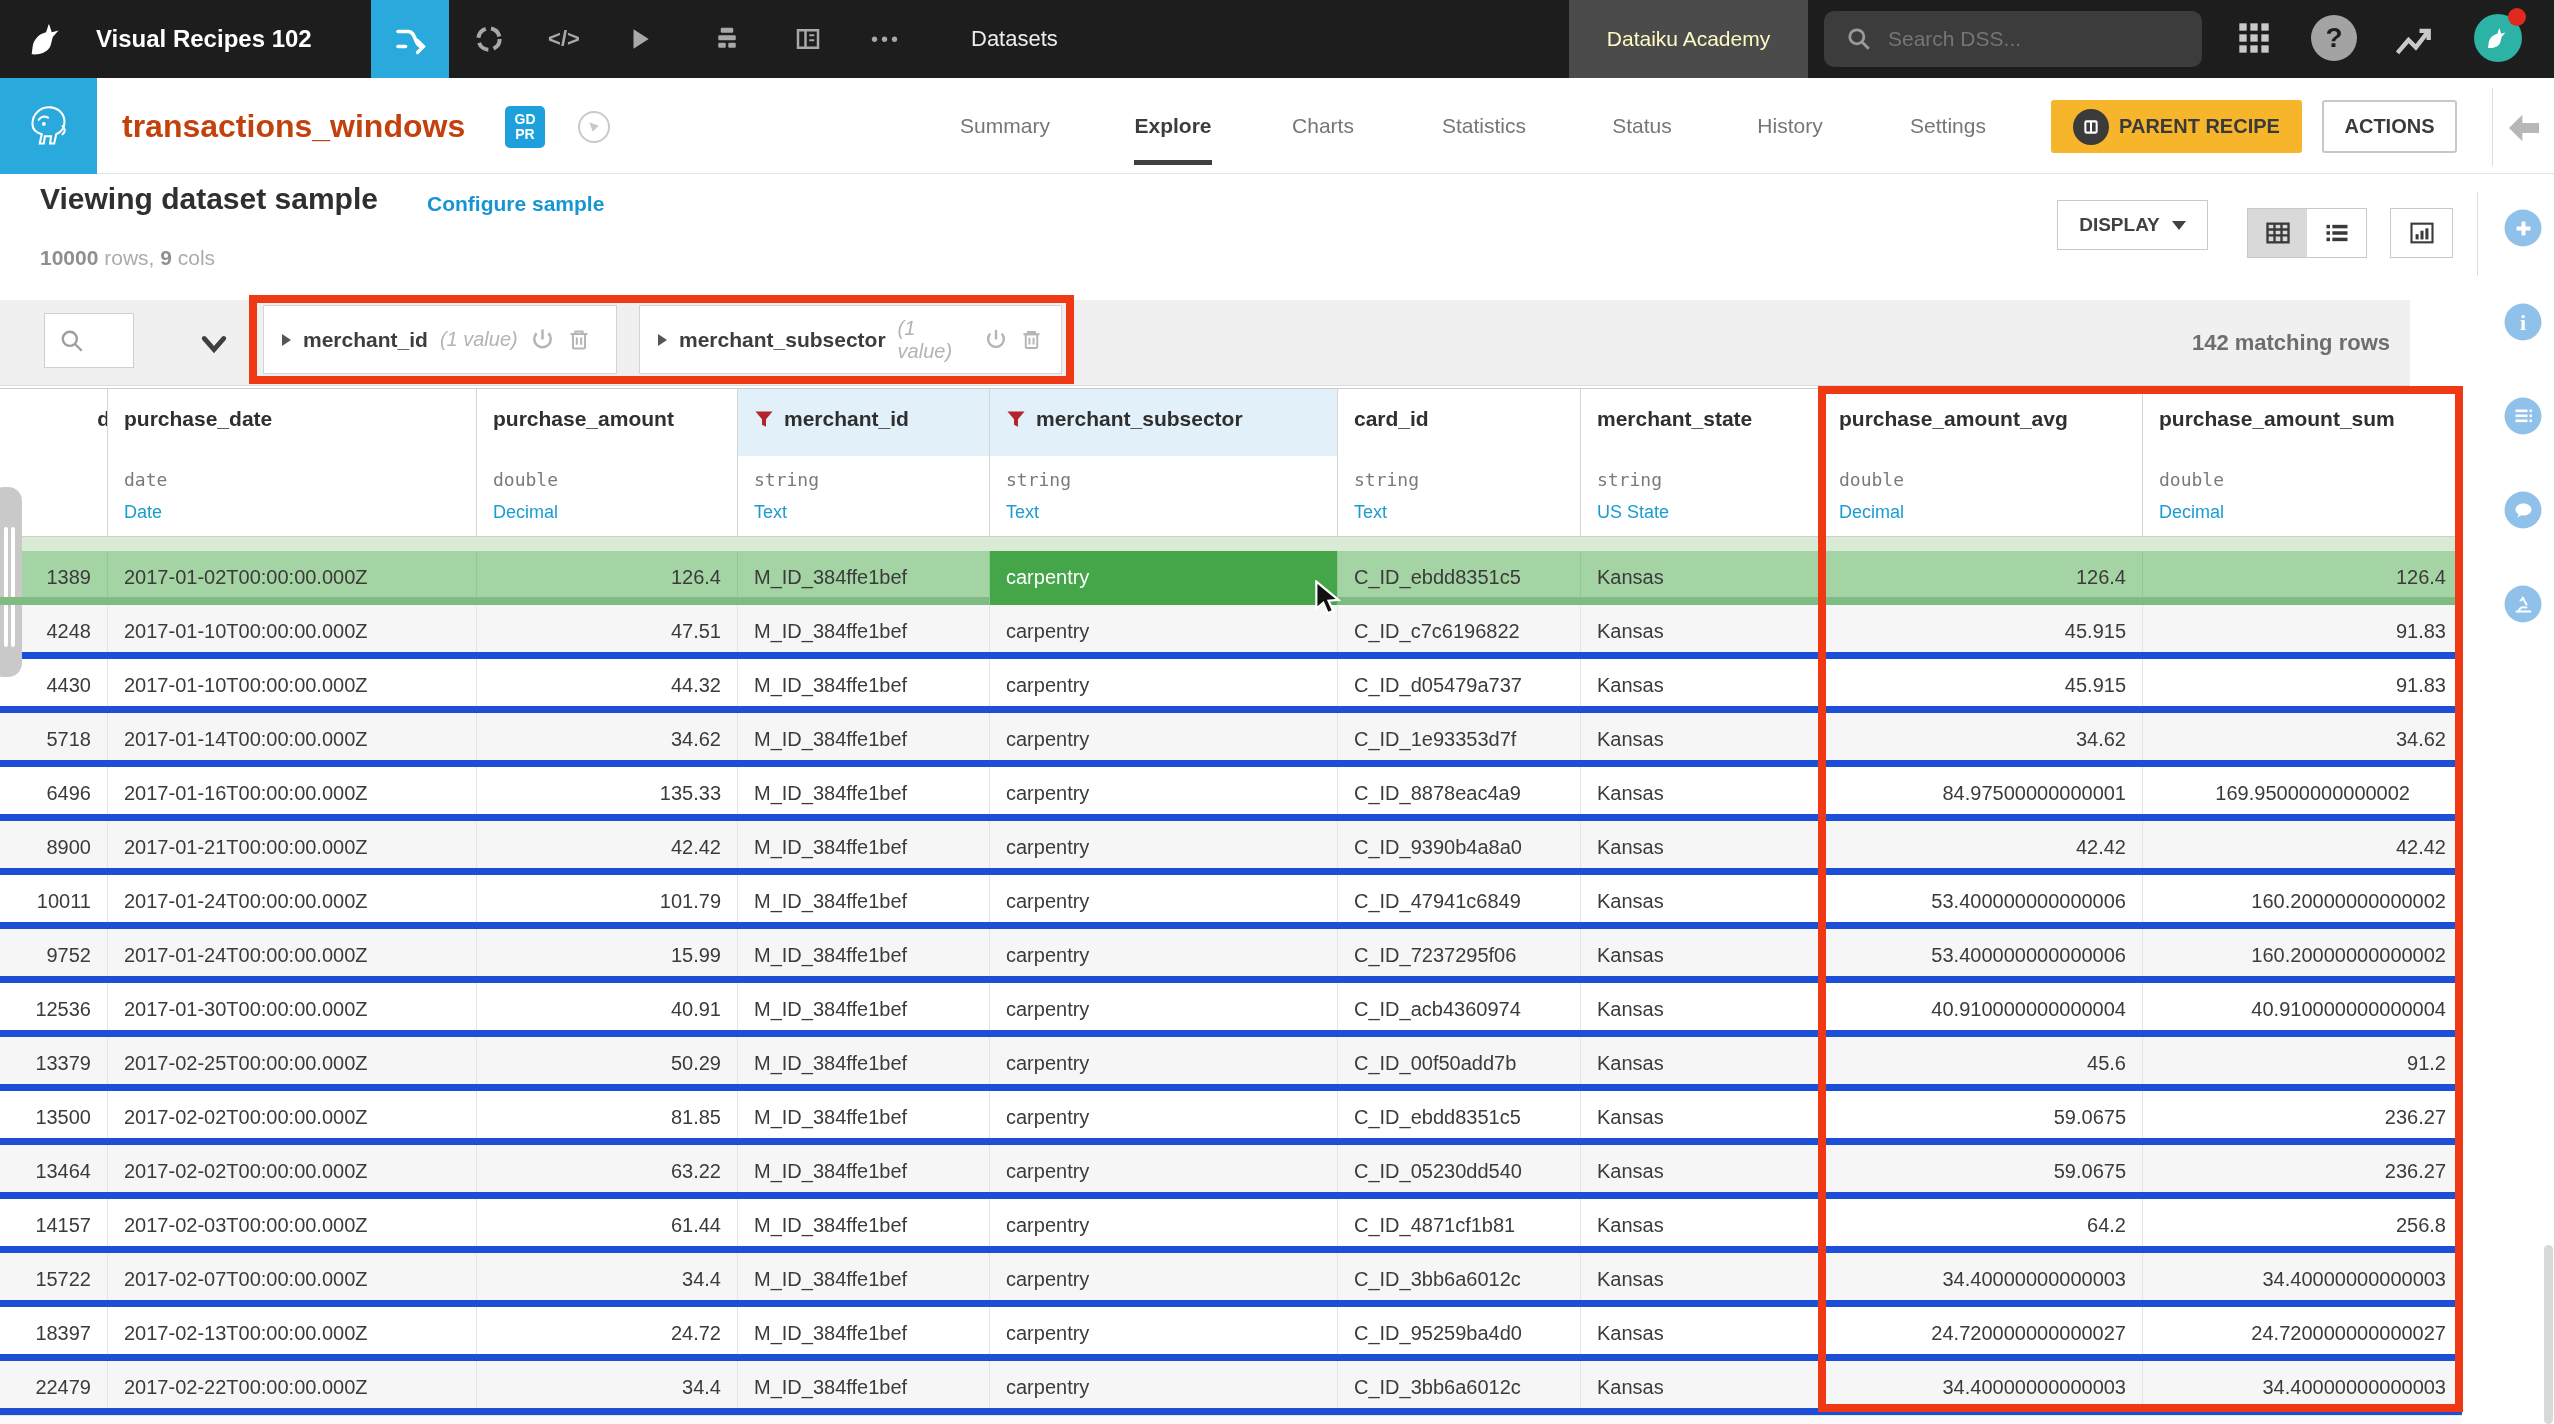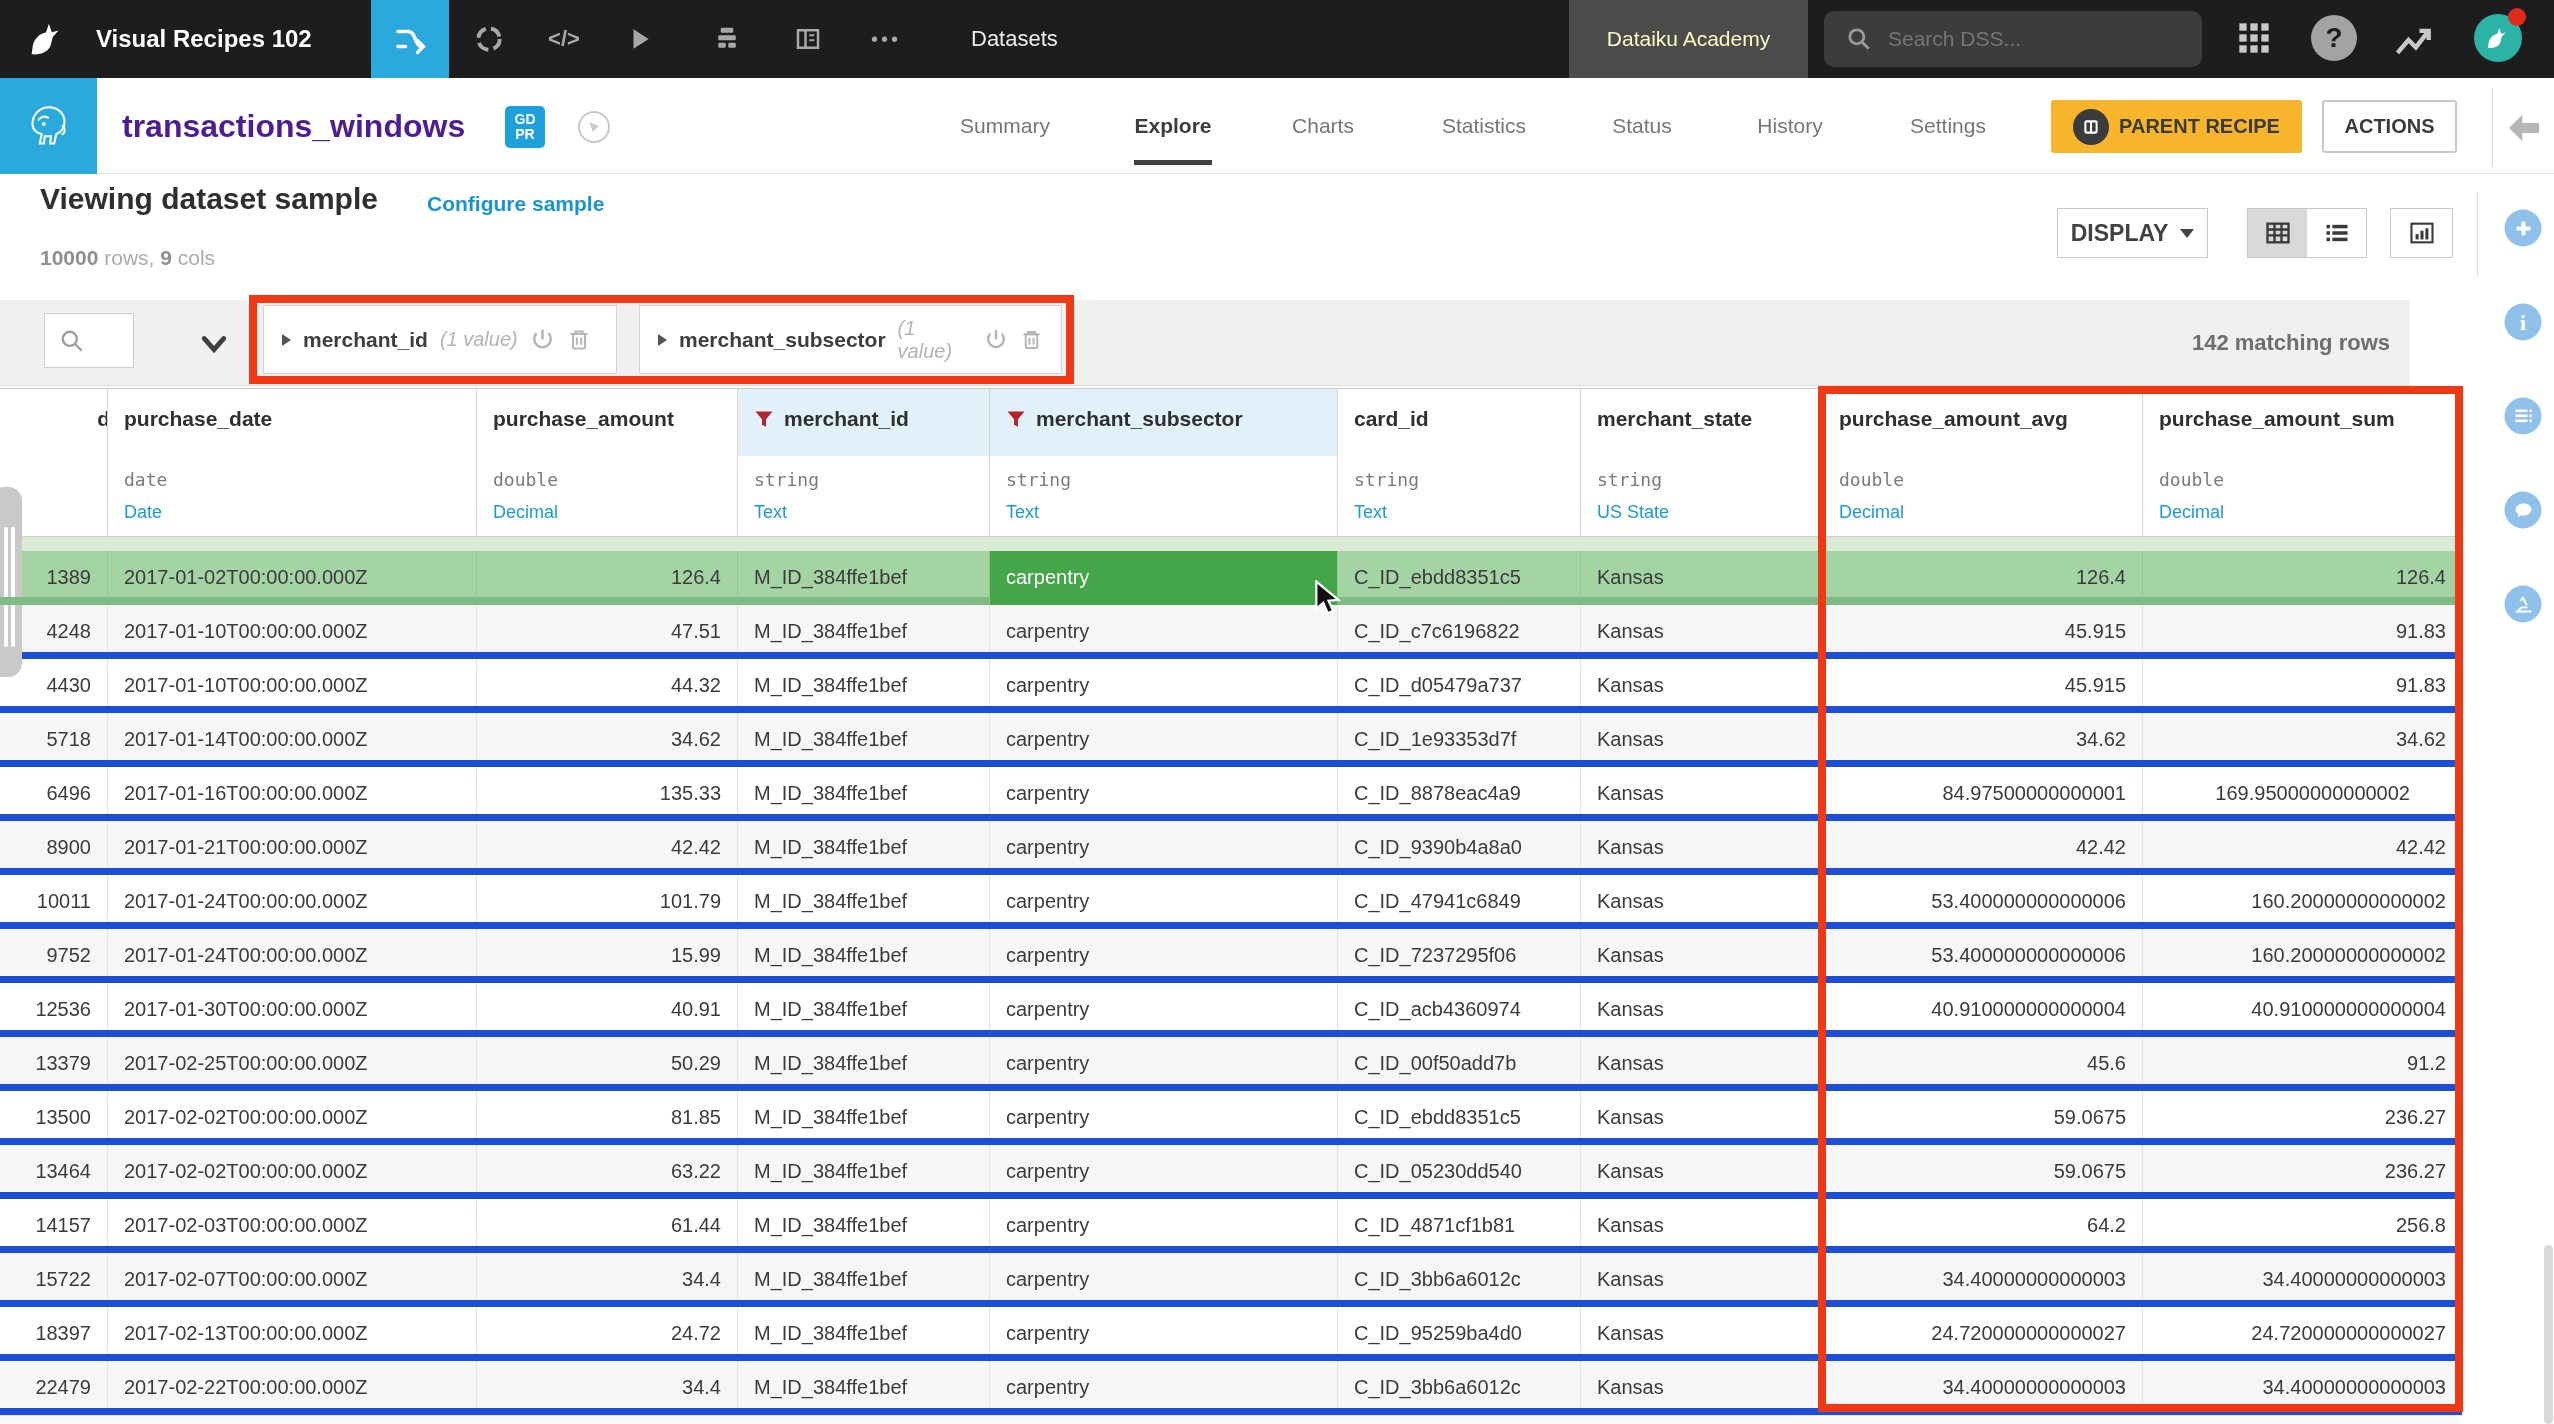--- a/index.html
+++ b/index.html
@@ -19,41 +19,41 @@
   .searchpill input{background:transparent;border:none;outline:none;color:#a9a9a9;font-size:21px;
               font-family:"Liberation Sans",sans-serif;margin-left:14px;width:270px;}
   .helpcirc{left:2311px;top:15px;width:46px;height:46px;border-radius:50%;background:#a3a3a3;color:#1d1d1d;
             font-weight:bold;font-size:28px;display:flex;align-items:center;justify-content:center;}
   .avatar{left:2474px;top:14px;width:48px;height:48px;border-radius:50%;background:#2cb3a6;overflow:hidden;
           display:flex;align-items:center;justify-content:center;}
   .avatar-dot{left:2508px;top:8px;width:18px;height:18px;border-radius:50%;background:#e02a1d;}
   
   .dshead{left:0;top:78px;width:2554px;height:96px;background:#fff;border-bottom:1px solid #e3e3e3;box-sizing:border-box;}
   .dslogo{left:0;top:78px;width:97px;height:96px;background:#29a9dc;display:flex;align-items:center;justify-content:center;}
-  .dstitle{left:122px;top:78px;height:96px;line-height:96px;font-size:32px;color:#4c1d95;font-weight:bold;}
+  .dstitle{left:122px;top:78px;height:96px;line-height:96px;font-size:32px;color:#c2410c;font-weight:bold;}
   .gdpr{left:505px;top:106px;width:40px;height:42px;background:#1ea0dd;border-radius:5px;color:#fff;
         font-size:14px;font-weight:bold;line-height:15px;display:flex;flex-direction:column;align-items:center;justify-content:center;}
   .compass{left:578px;top:111px;width:32px;height:32px;border:2px solid #c9c9c9;border-radius:50%;box-sizing:border-box;
            display:flex;align-items:center;justify-content:center;}
   .tab{top:78px;height:96px;line-height:96px;font-size:21px;color:#767676;transform:translateX(-50%);}
   .tab.active{color:#3c3c3c;font-weight:bold;}
   .tab-underline{top:160px;height:5px;background:#404040;transform:translateX(-50%);}
   .btn-recipe{left:2051px;top:100px;width:251px;height:53px;background:#f7b52c;border-radius:3px;
               display:flex;align-items:center;justify-content:center;gap:10px;font-size:20px;font-weight:bold;color:#3a3a3a;}
   .recipe-circ{width:36px;height:36px;border-radius:50%;background:#3b3b3b;display:flex;align-items:center;justify-content:center;}
   .btn-actions{left:2322px;top:100px;width:135px;height:53px;background:#fff;border:2px solid #c8c8c8;border-radius:3px;
                box-sizing:border-box;display:flex;align-items:center;justify-content:center;font-size:20px;font-weight:bold;color:#3a3a3a;}
   .vline{width:1px;background:#ddd;}
   
   .sample-title{left:40px;top:182px;font-size:30px;color:#2f2f2f;font-weight:bold;}
   .configure{left:427px;top:192px;font-size:21px;color:#1795d3;font-weight:bold;}
   .counts{left:40px;top:246px;font-size:21px;color:#ababab;}
   .counts b{color:#8f8f8f;}
-  .btn-display{left:2057px;top:208px;width:151px;height:50px;background:#fff;border:1px solid #c9c9c9;box-sizing:border-box;
-               display:flex;align-items:center;justify-content:center;gap:12px;font-size:23px;font-weight:bold;color:#424242;}
+  .btn-display{left:2057px;top:200px;width:151px;height:50px;background:#fff;border:1px solid #c9c9c9;box-sizing:border-box;
+               display:flex;align-items:center;justify-content:center;gap:12px;font-size:19px;font-weight:bold;color:#424242;}
   .caret{width:0;height:0;border-left:7px solid transparent;border-right:7px solid transparent;border-top:9px solid #424242;}
   .toggle{left:2247px;top:208px;width:120px;height:50px;border:1px solid #c9c9c9;box-sizing:border-box;display:flex;}
   .toggle>div{flex:1;display:flex;align-items:center;justify-content:center;}
   .tg-on{background:#d9d9d9;}
   .btn-chart{left:2390px;top:208px;width:63px;height:50px;background:#fff;border:1px solid #c9c9c9;box-sizing:border-box;
              display:flex;align-items:center;justify-content:center;}
   
   .fstrip{left:0;top:300px;width:2410px;height:86px;background:#f0f0f0;border-bottom:1px solid #dcdcdc;box-sizing:border-box;}
   .fsearch{left:44px;top:313px;width:90px;height:55px;background:#fff;border:1px solid #cfcfcf;box-sizing:border-box;
            display:flex;align-items:center;padding-left:14px;}

